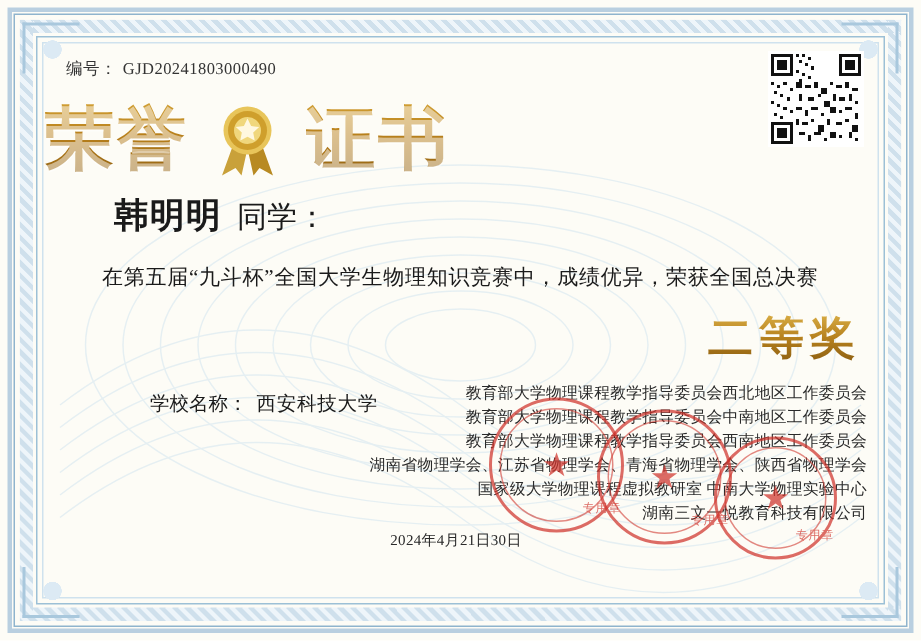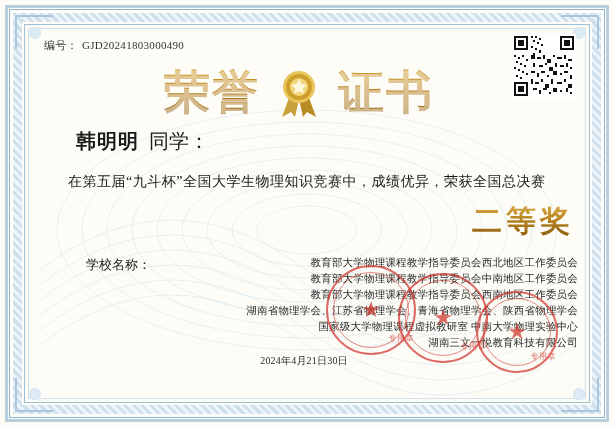--- a/index.html
+++ b/index.html
@@ -108,21 +108,21 @@
     height: 64px;
     background: #fff;
     padding: 2px;
     box-sizing: border-box;
   }
 
   .title-row {
     position: absolute;
     left: 0; right: 16px;
     top: 32px;
-    text-align: center;
+    text-align: left;
     white-space: nowrap;
   }
   .title-char {
     display: inline-block;
     font-family: "Liberation Serif", serif;
     font-size: 46px;
     font-weight: bold;
     letter-spacing: 2px;
     background: linear-gradient(180deg, #d8a83a 0%, #b8801c 45%, #8a5c10 100%);
     -webkit-background-clip: text;
@@ -148,21 +148,21 @@
     color: #1a1a1a;
   }
 
   .line-name {
     font-size: 15px;
     margin-left: 36px;
     margin-bottom: 16px;
   }
   .line-name .name {
     font-weight: bold;
-    font-size: 20px;
+    font-size: 23px;
     letter-spacing: 1px;
     text-align: center;
   }
   .line-name .suffix {
     margin-left: 10px;
     font-size: 20px;
   }
 
   .line-main {
     font-size: 14px;
@@ -189,21 +189,21 @@
 
   .fields {
     margin-top: 4px;
     font-size: 13px;
     line-height: 26px;
   }
   .field-row {
     display: flex;
     align-items: baseline;
   }
-  .f-school-label { margin-left: 46px; }
+  .f-school-label { margin-left: 60px; }
   .f-id-label { margin-left: 62px; }
   .f-val {
     margin-left: 6px;
     letter-spacing: .5px;
   }
   .f-teacher-label { margin-left: 92px; }
 
   .closing {
     margin-top: 12px;
     margin-left: 12px;
@@ -415,20 +415,21 @@
 
       <div class="line-main">在第五届“九斗杯”全国大学生物理知识竞赛中，成绩优异，荣获全国总决赛</div>
 
       <div class="award">
         <span class="award-text">二等奖</span>
       </div>
 
       <div class="fields">
         <div class="field-row">
           <span class="f-school-label">学校名称：</span>
+          <span class="f-val">西安科技大学</span>
         </div>
       </div>
 
     </div>
 
     <div class="issuers">
       <div>教育部大学物理课程教学指导委员会西北地区工作委员会</div>
       <div>教育部大学物理课程教学指导委员会中南地区工作委员会</div>
       <div>教育部大学物理课程教学指导委员会西南地区工作委员会</div>
       <div>湖南省物理学会、江苏省物理学会、青海省物理学会、陕西省物理学会</div>

